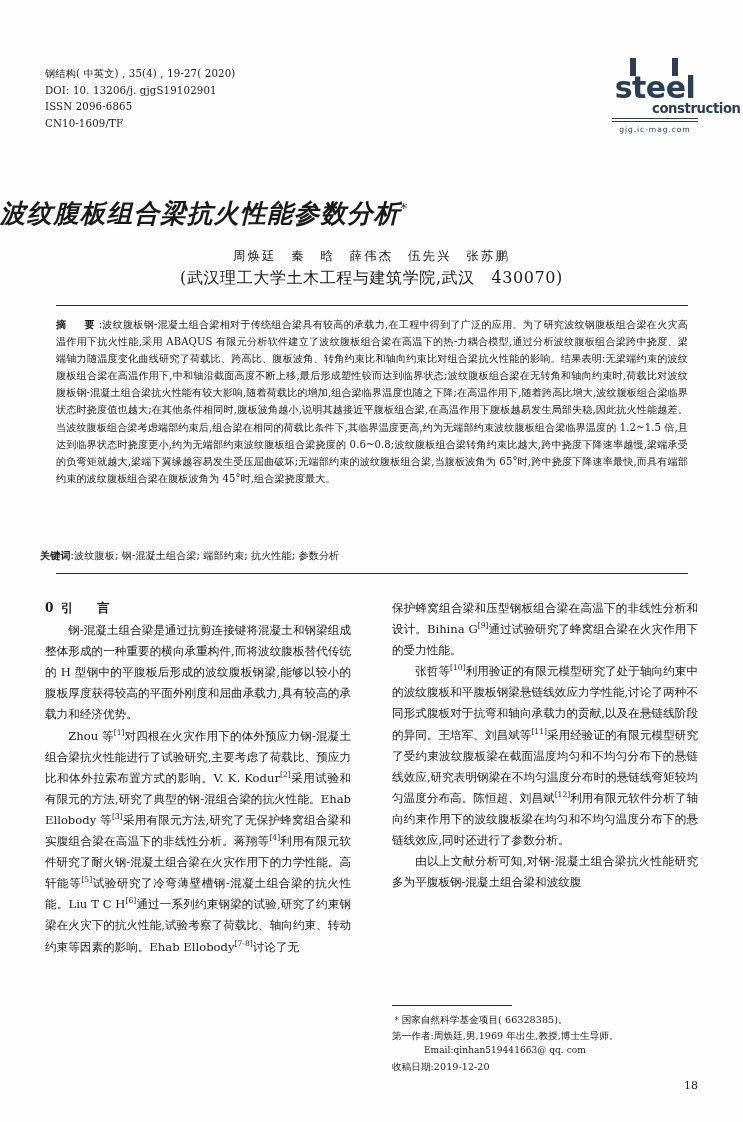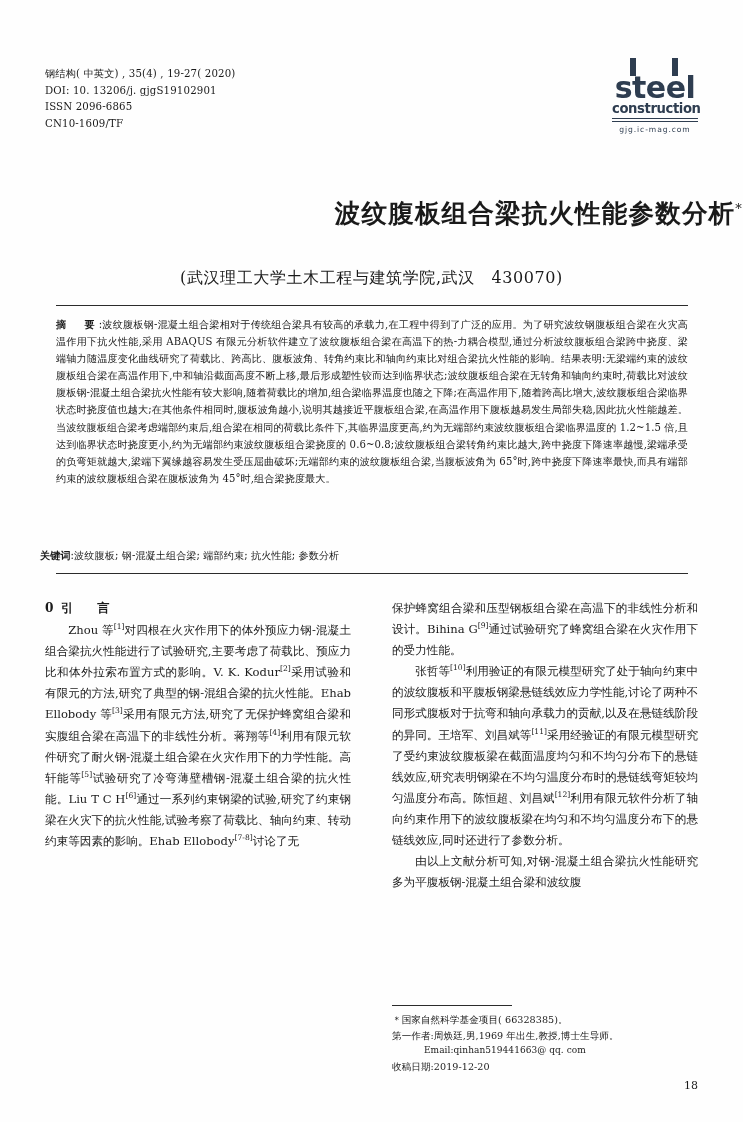--- a/index.html
+++ b/index.html
@@ -67,20 +67,21 @@
     letter-spacing: -0.5px;
     margin-top: -2px;
   }
   .logo-construction {
     font-family: "DejaVu Sans", "Liberation Sans", sans-serif;
     font-weight: bold;
     font-size: 13.2px;
     line-height: 15px;
     color: #2e3d50;
     letter-spacing: -0.4px;
+    margin-left: 40px;
   }
   .logo-rule {
     border-top: 1.4px solid #2e3d50;
     border-bottom: 1.4px solid #2e3d50;
     height: 1.6px;
     margin: 2px 0 3px 0;
     width: 86px;
   }
   .logo-url {
     font-family: "DejaVu Sans", "Liberation Sans", sans-serif;
@@ -88,25 +89,26 @@
     color: #2e3d50;
     letter-spacing: 0.9px;
   }
 
   
   .title {
     position: absolute;
     left: 0;
     top: 196px;
     width: 743px;
-    text-align: right;
+    text-align: left;
     font-size: 25.5px;
     font-weight: bold;
     letter-spacing: 1.2px;
     font-family: "DejaVu Serif", "Liberation Serif", serif;
+    font-style: italic;
   }
   .title .star {
     font-size: 13px;
     vertical-align: super;
     font-weight: normal;
   }
   .authors {
     position: absolute;
     left: 0;
     top: 248px;
@@ -251,35 +253,37 @@
     </div>
     <div class="logo-steel">steel</div>
     <div class="logo-construction">construction</div>
     <div class="logo-rule"></div>
     <div class="logo-url">gjg.ic-mag.com</div>
   </div>
 
   <div class="title">
     <span>波纹腹板组合梁抗火性能参数分析</span><span class="star">*</span>
   </div>
+  <div class="authors">周焕廷　秦　晗　薛伟杰　伍先兴　张苏鹏</div>
   <div class="affil">(武汉理工大学土木工程与建筑学院,武汉　430070)</div>
 
   <div class="rule-top"></div>
   <div class="abstract">
     <span class="lbl">摘　要</span><span>:</span><span>波纹腹板钢-混凝土组合梁相对于传统组合梁具有较高的承载力,在工程中得到了广泛的应用。为了研究波纹钢腹板组合梁在火灾高温作用下抗火性能,采用 ABAQUS 有限元分析软件建立了波纹腹板组合梁在高温下的热-力耦合模型,通过分析波纹腹板组合梁跨中挠度、梁端轴力随温度变化曲线研究了荷载比、跨高比、腹板波角、转角约束比和轴向约束比对组合梁抗火性能的影响。结果表明:无梁端约束的波纹腹板组合梁在高温作用下,中和轴沿截面高度不断上移,最后形成塑性铰而达到临界状态;波纹腹板组合梁在无转角和轴向约束时,荷载比对波纹腹板钢-混凝土组合梁抗火性能有较大影响,随着荷载比的增加,组合梁临界温度也随之下降;在高温作用下,随着跨高比增大,波纹腹板组合梁临界状态时挠度值也越大;在其他条件相同时,腹板波角越小,说明其越接近平腹板组合梁,在高温作用下腹板越易发生局部失稳,因此抗火性能越差。当波纹腹板组合梁考虑端部约束后,组合梁在相同的荷载比条件下,其临界温度更高,约为无端部约束波纹腹板组合梁临界温度的 1.2~1.5 倍,且达到临界状态时挠度更小,约为无端部约束波纹腹板组合梁挠度的 0.6~0.8;波纹腹板组合梁转角约束比越大,跨中挠度下降速率越慢,梁端承受的负弯矩就越大,梁端下翼缘越容易发生受压屈曲破坏;无端部约束的波纹腹板组合梁,当腹板波角为 65°时,跨中挠度下降速率最快,而具有端部约束的波纹腹板组合梁在腹板波角为 45°时,组合梁挠度最大。</span>
   </div>
   <div class="keywords">
     <span class="lbl">关键词</span><span>:</span><span>波纹腹板; 钢-混凝土组合梁; 端部约束; 抗火性能; 参数分析</span>
   </div>
   <div class="rule-bottom"></div>
 
   <div class="col col-left">
     <div class="sec-head">
       <span class="num">0</span><span class="gap">引　言</span>
     </div>
+    <p class="para">钢-混凝土组合梁是通过抗剪连接键将混凝土和钢梁组成整体形成的一种重要的横向承重构件,而将波纹腹板替代传统的 H 型钢中的平腹板后形成的波纹腹板钢梁,能够以较小的腹板厚度获得较高的平面外刚度和屈曲承载力,具有较高的承载力和经济优势。</p>
     <p class="para"><span class="lat">Zhou</span> 等<sup>[1]</sup>对四根在火灾作用下的体外预应力钢-混凝土组合梁抗火性能进行了试验研究,主要考虑了荷载比、预应力比和体外拉索布置方式的影响。<span class="lat">V. K. Kodur</span><sup>[2]</sup>采用试验和有限元的方法,研究了典型的钢-混组合梁的抗火性能。<span class="lat">Ehab Ellobody</span> 等<sup>[3]</sup>采用有限元方法,研究了无保护蜂窝组合梁和实腹组合梁在高温下的非线性分析。蒋翔等<sup>[4]</sup>利用有限元软件研究了耐火钢-混凝土组合梁在火灾作用下的力学性能。高轩能等<sup>[5]</sup>试验研究了冷弯薄壁槽钢-混凝土组合梁的抗火性能。<span class="lat">Liu T C H</span><sup>[6]</sup>通过一系列约束钢梁的试验,研究了约束钢梁在火灾下的抗火性能,试验考察了荷载比、轴向约束、转动约束等因素的影响。<span class="lat">Ehab Ellobody</span><sup>[7-8]</sup>讨论了无</p>
   </div>
 
   <div class="col col-right">
     <p class="para" style="text-indent:0">保护蜂窝组合梁和压型钢板组合梁在高温下的非线性分析和设计。<span class="lat">Bihina G</span><sup>[9]</sup>通过试验研究了蜂窝组合梁在火灾作用下的受力性能。</p>
     <p class="para">张哲等<sup>[10]</sup>利用验证的有限元模型研究了处于轴向约束中的波纹腹板和平腹板钢梁悬链线效应力学性能,讨论了两种不同形式腹板对于抗弯和轴向承载力的贡献,以及在悬链线阶段的异同。王培军、刘昌斌等<sup>[11]</sup>采用经验证的有限元模型研究了受约束波纹腹板梁在截面温度均匀和不均匀分布下的悬链线效应,研究表明钢梁在不均匀温度分布时的悬链线弯矩较均匀温度分布高。陈恒超、刘昌斌<sup>[12]</sup>利用有限元软件分析了轴向约束作用下的波纹腹板梁在均匀和不均匀温度分布下的悬链线效应,同时还进行了参数分析。</p>
     <p class="para">由以上文献分析可知,对钢-混凝土组合梁抗火性能研究多为平腹板钢-混凝土组合梁和波纹腹</p>
   </div>
 
   <div class="footnote-rule"></div>

